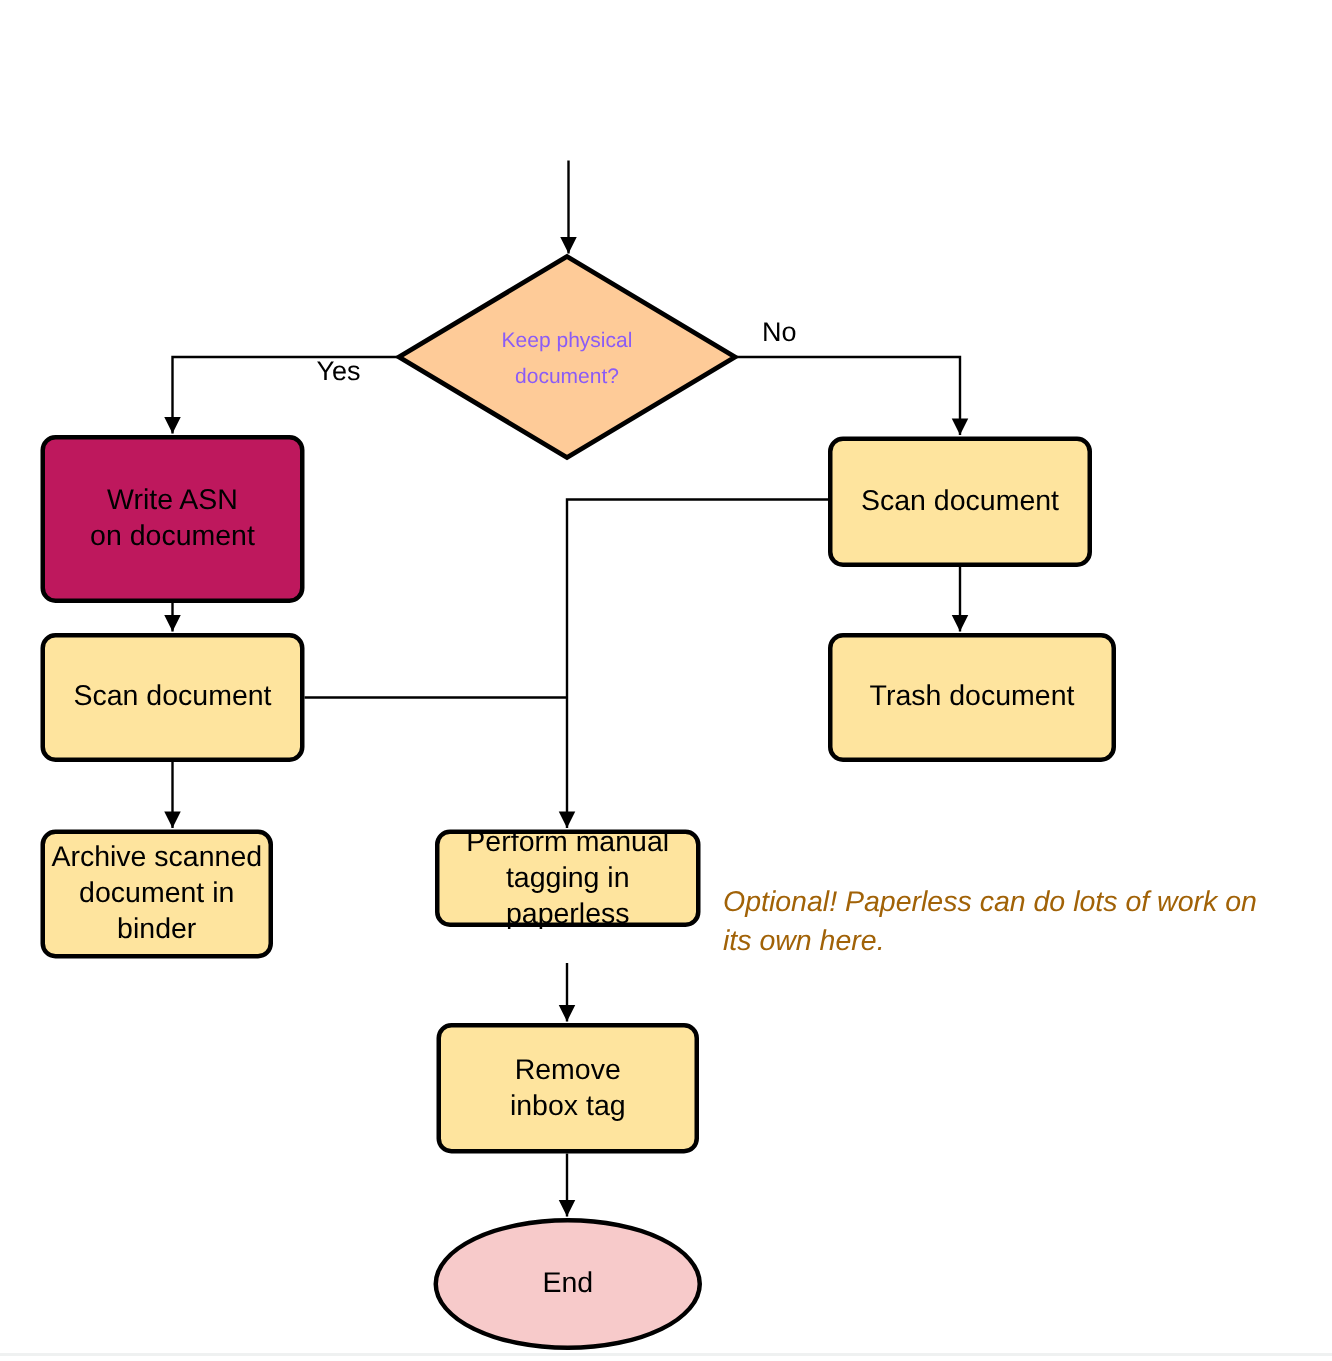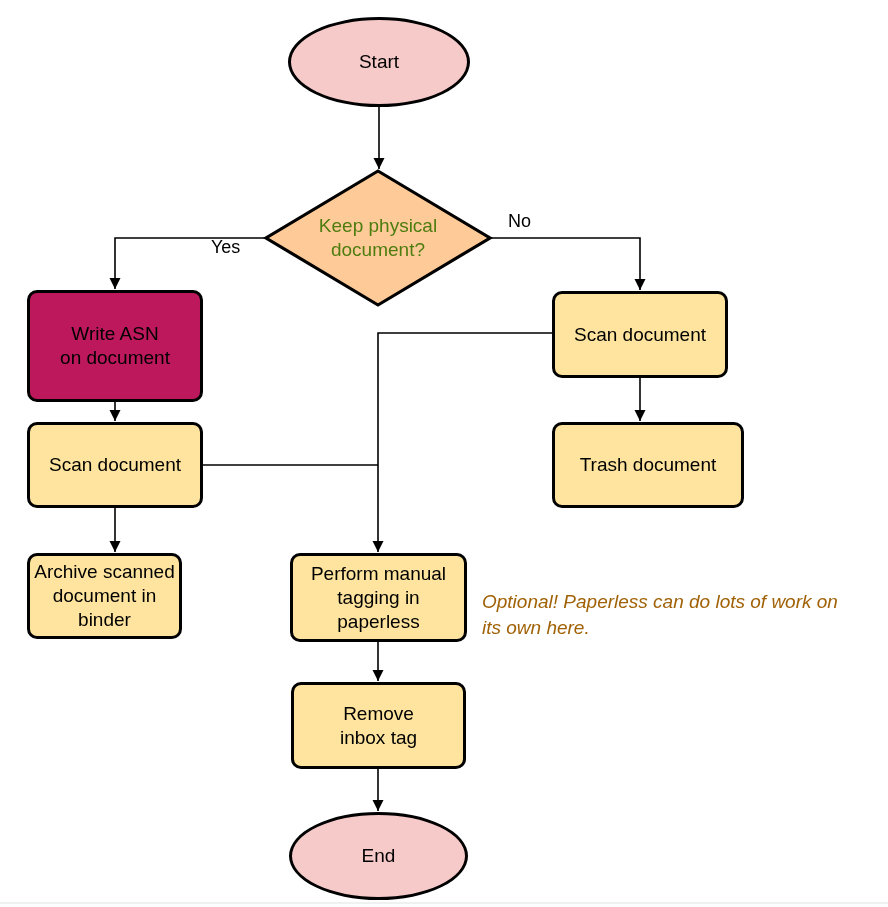--- a/index.html
+++ b/index.html
@@ -43,23 +43,23 @@
     color: #000000;
     white-space: pre-line;
   }
   .node.box { border-radius: 10px; }
   .node.ellipse { border-radius: 50%; border-width: 3.5px; }
   .decision-label {
     position: absolute;
     left: 278px; top: 214px;
     width: 200px;
     text-align: center;
-    font-size: 19px;
+    font-size: 14px;
     line-height: 24px;
-    color: #4d7c0f;
+    color: #8b5cf6;
     white-space: pre-line;
   }
   .edge-label {
     position: absolute;
     font-size: 18px;
     line-height: 18px;
     color: #000000;
   }
   .edge-label.yes { left: 211px; top: 212px; margin-top: 26px; }
   .edge-label.no  { left: 508px; top: 212px; }
@@ -99,23 +99,20 @@
     <path class="edge" d="M115,508 L115,552" marker-end="url(#arrow)"></path>
     <path class="edge" d="M640,378 L640,421" marker-end="url(#arrow)"></path>
     <path class="edge" d="M552,333 L378,333 L378,552" marker-end="url(#arrow)"></path>
     <path class="edge" d="M203,465 L378,465"></path>
     <path class="edge" d="M378,642 L378,681" marker-end="url(#arrow)"></path>
     <path class="edge" d="M378,769 L378,811" marker-end="url(#arrow)"></path>
 
     <polygon class="decision" points="378,171 490,238 378,305 266,238" fill="#FECB98"></polygon>
   </svg>
 
-  <div class="node ellipse" style="left: 288px; top: 17px; width: 182px; height: 90px; background-color: rgb(247, 202, 202);">
-    <span>Start</span>
-  </div>
 
   <div class="decision-label">Keep physical
 document?</div>
 
   <div class="edge-label yes">Yes</div>
   <div class="edge-label no">No</div>
 
   <div class="node box" style="left: 27px; top: 290px; width: 176px; height: 112px; background-color: #be185d;">
     <span>Write ASN
 on document</span>
@@ -132,21 +129,21 @@
   </div>
 
   <div class="node box" style="left: 552px; top: 291px; width: 176px; height: 87px; background-color: rgb(254, 228, 158);">
     <span>Scan document</span>
   </div>
 
   <div class="node box" style="left: 552px; top: 422px; width: 192px; height: 86px; background-color: rgb(254, 228, 158);">
     <span>Trash document</span>
   </div>
 
-  <div class="node box" style="left: 290px; top: 553px; width: 177px; height: 89px; background-color: rgb(254, 228, 158);">
+  <div class="node box" style="left: 290px; top: 553px; width: 177px; height: 65px; background-color: rgb(254, 228, 158);">
     <span>Perform manual
 tagging in
 paperless</span>
   </div>
 
   <div class="note">Optional! Paperless can do lots of work on
 its own here.</div>
 
   <div class="node box" style="left: 291px; top: 682px; width: 175px; height: 87px; background-color: rgb(254, 228, 158);">
     <span>Remove

